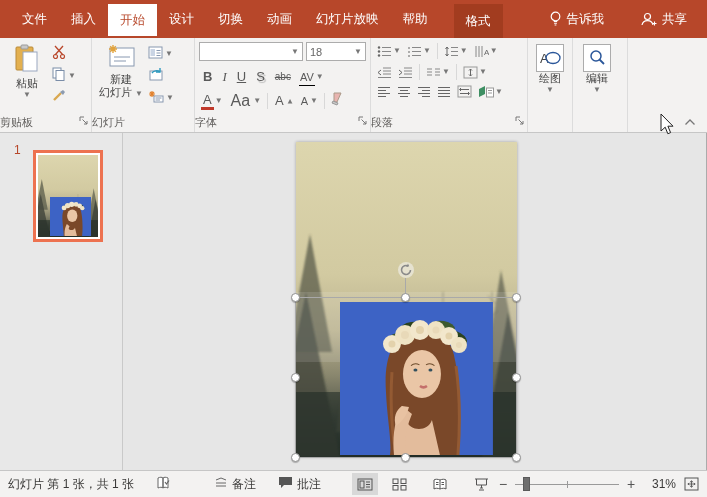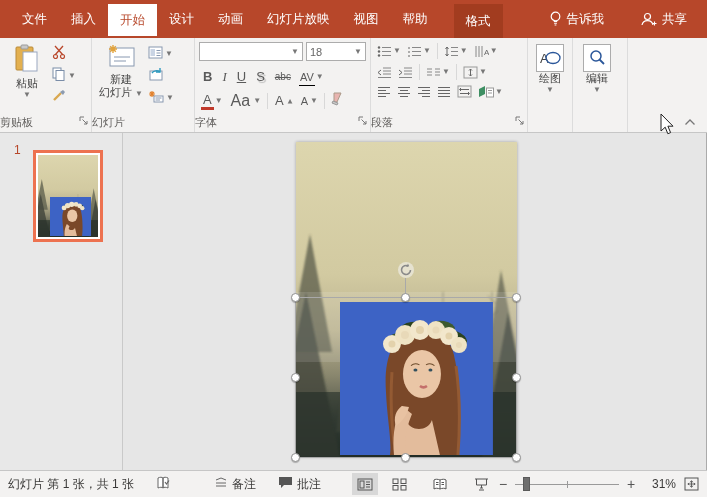--- a/index.html
+++ b/index.html
@@ -76,23 +76,23 @@
 </style>
 </head>
 <body>
 
 <div class="titlebar">
   <div class="tabs">
     <div class="tab">文件</div>
     <div class="tab">插入</div>
     <div class="tab selected">开始</div>
     <div class="tab">设计</div>
+    <div class="tab">切换</div>
     <div class="tab">动画</div>
     <div class="tab">幻灯片放映</div>
-    <div class="tab">视图</div>
     <div class="tab">帮助</div>
     <div class="tab contextual">格式</div>
   </div>
   <div class="tb-right">
     <div class="tb-item">
       <span>
         <svg width="13" height="16" viewBox="0 0 13 16">
             <circle cx="6.5" cy="5.5" r="4.3" fill="none" stroke="#fff" stroke-width="1.2"></circle>
             <path d="M4.8 10.5h3.4M5.1 12.3h2.8M5.6 14h1.8" stroke="#fff" stroke-width="1.1" fill="none"></path>
           </svg>

